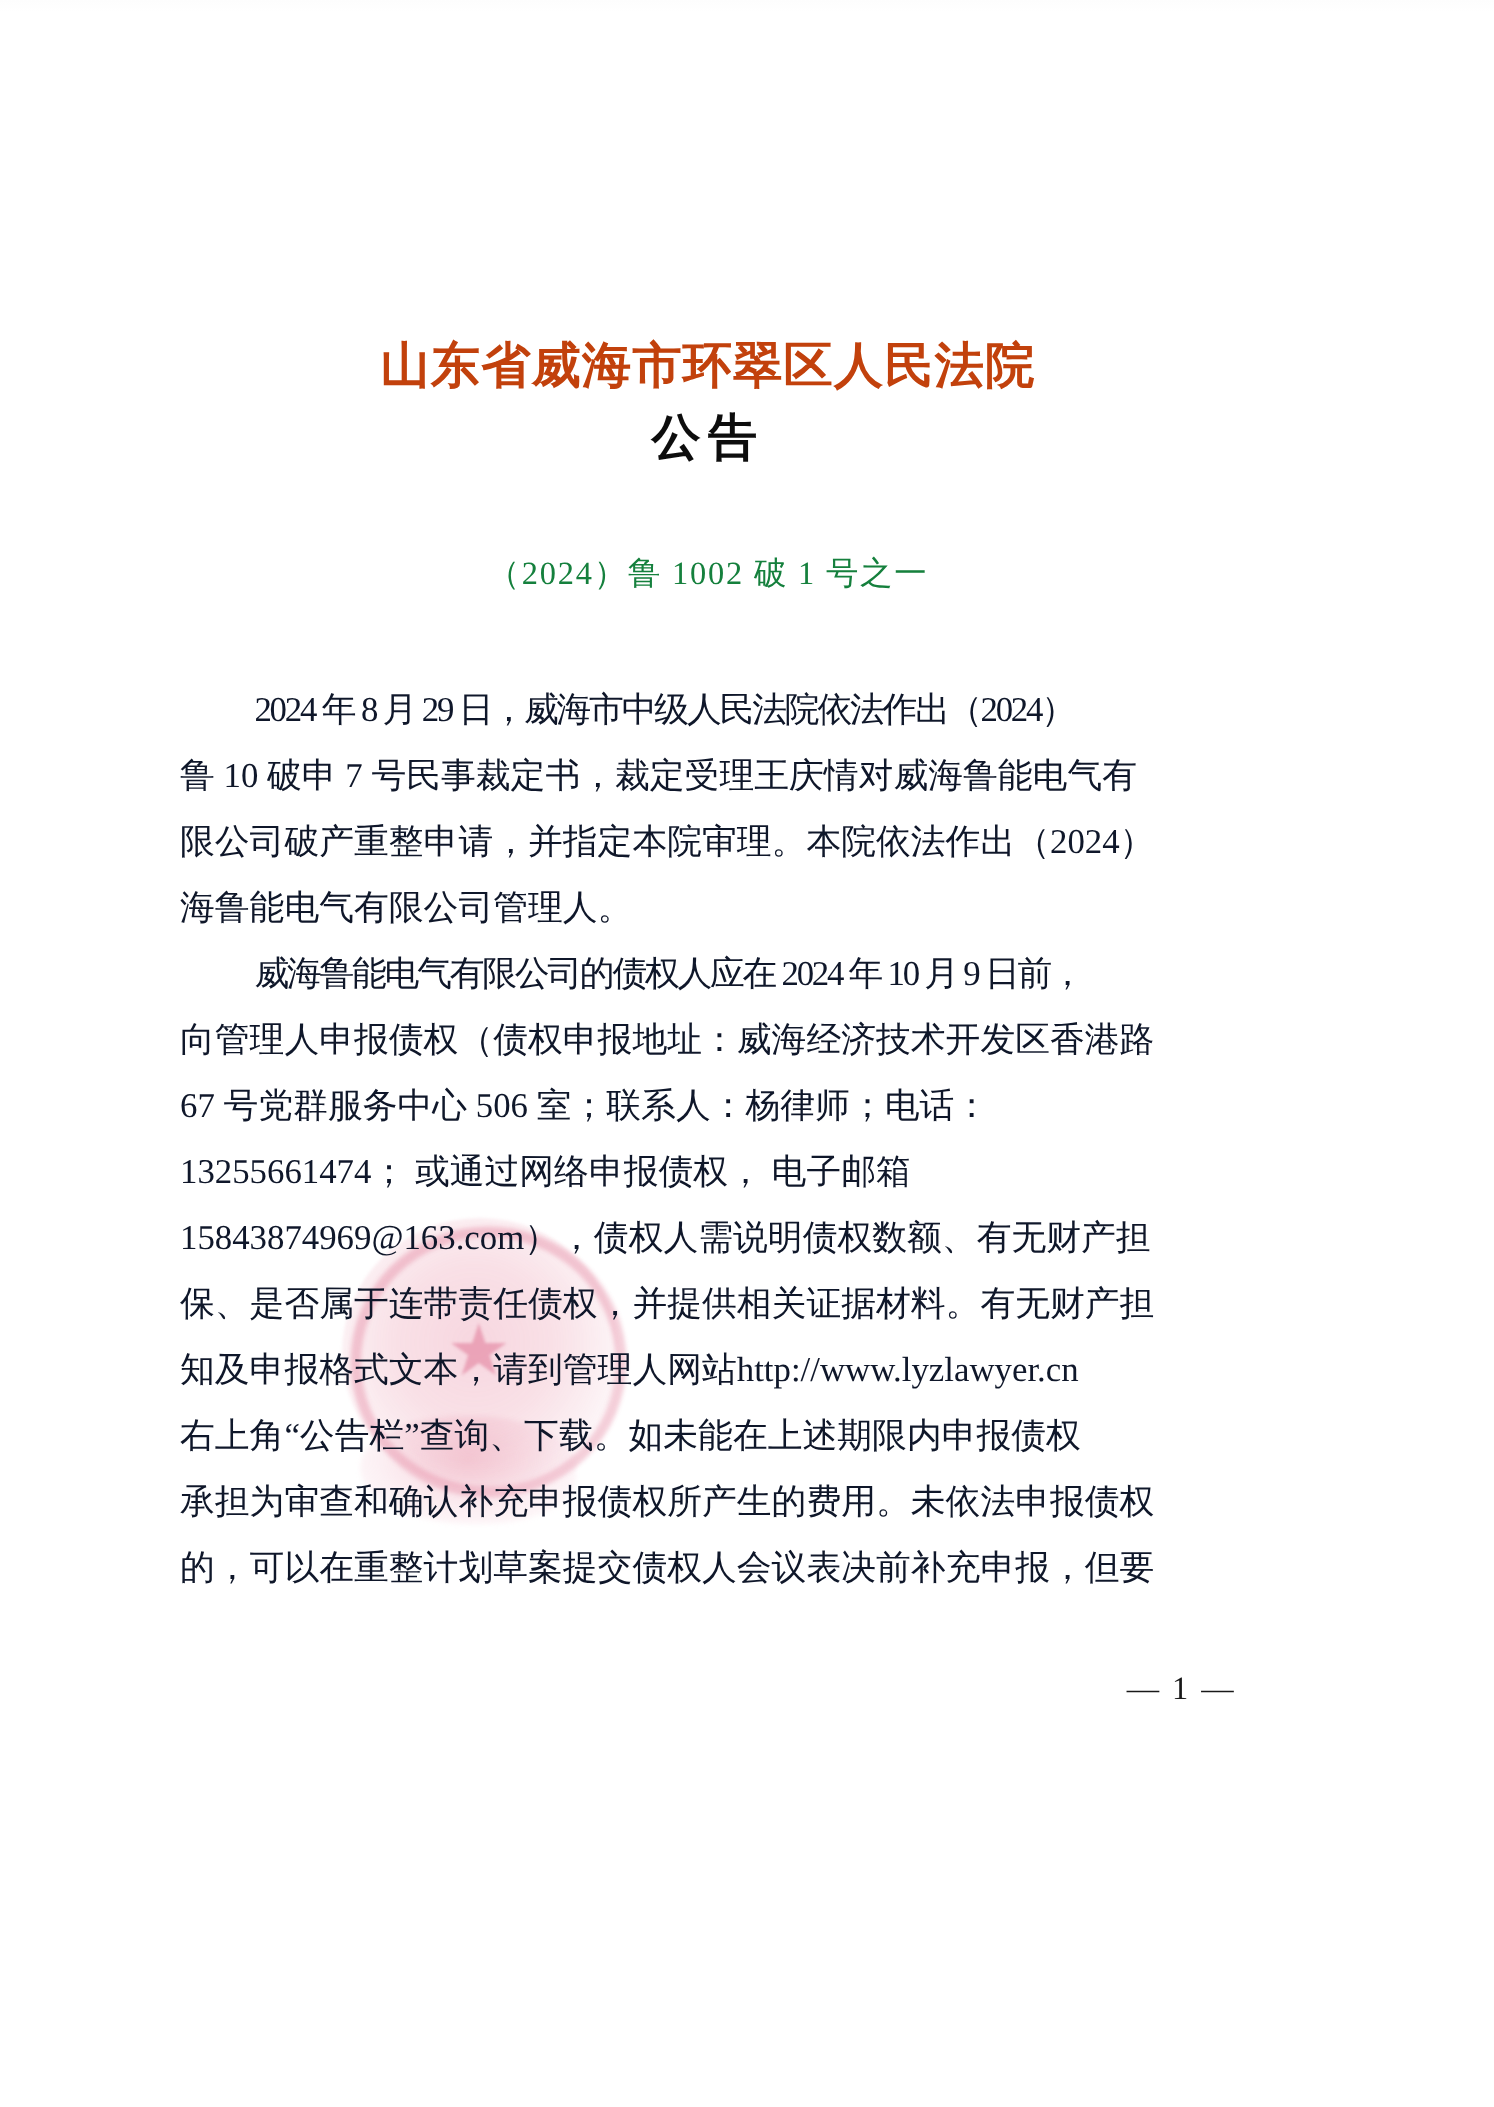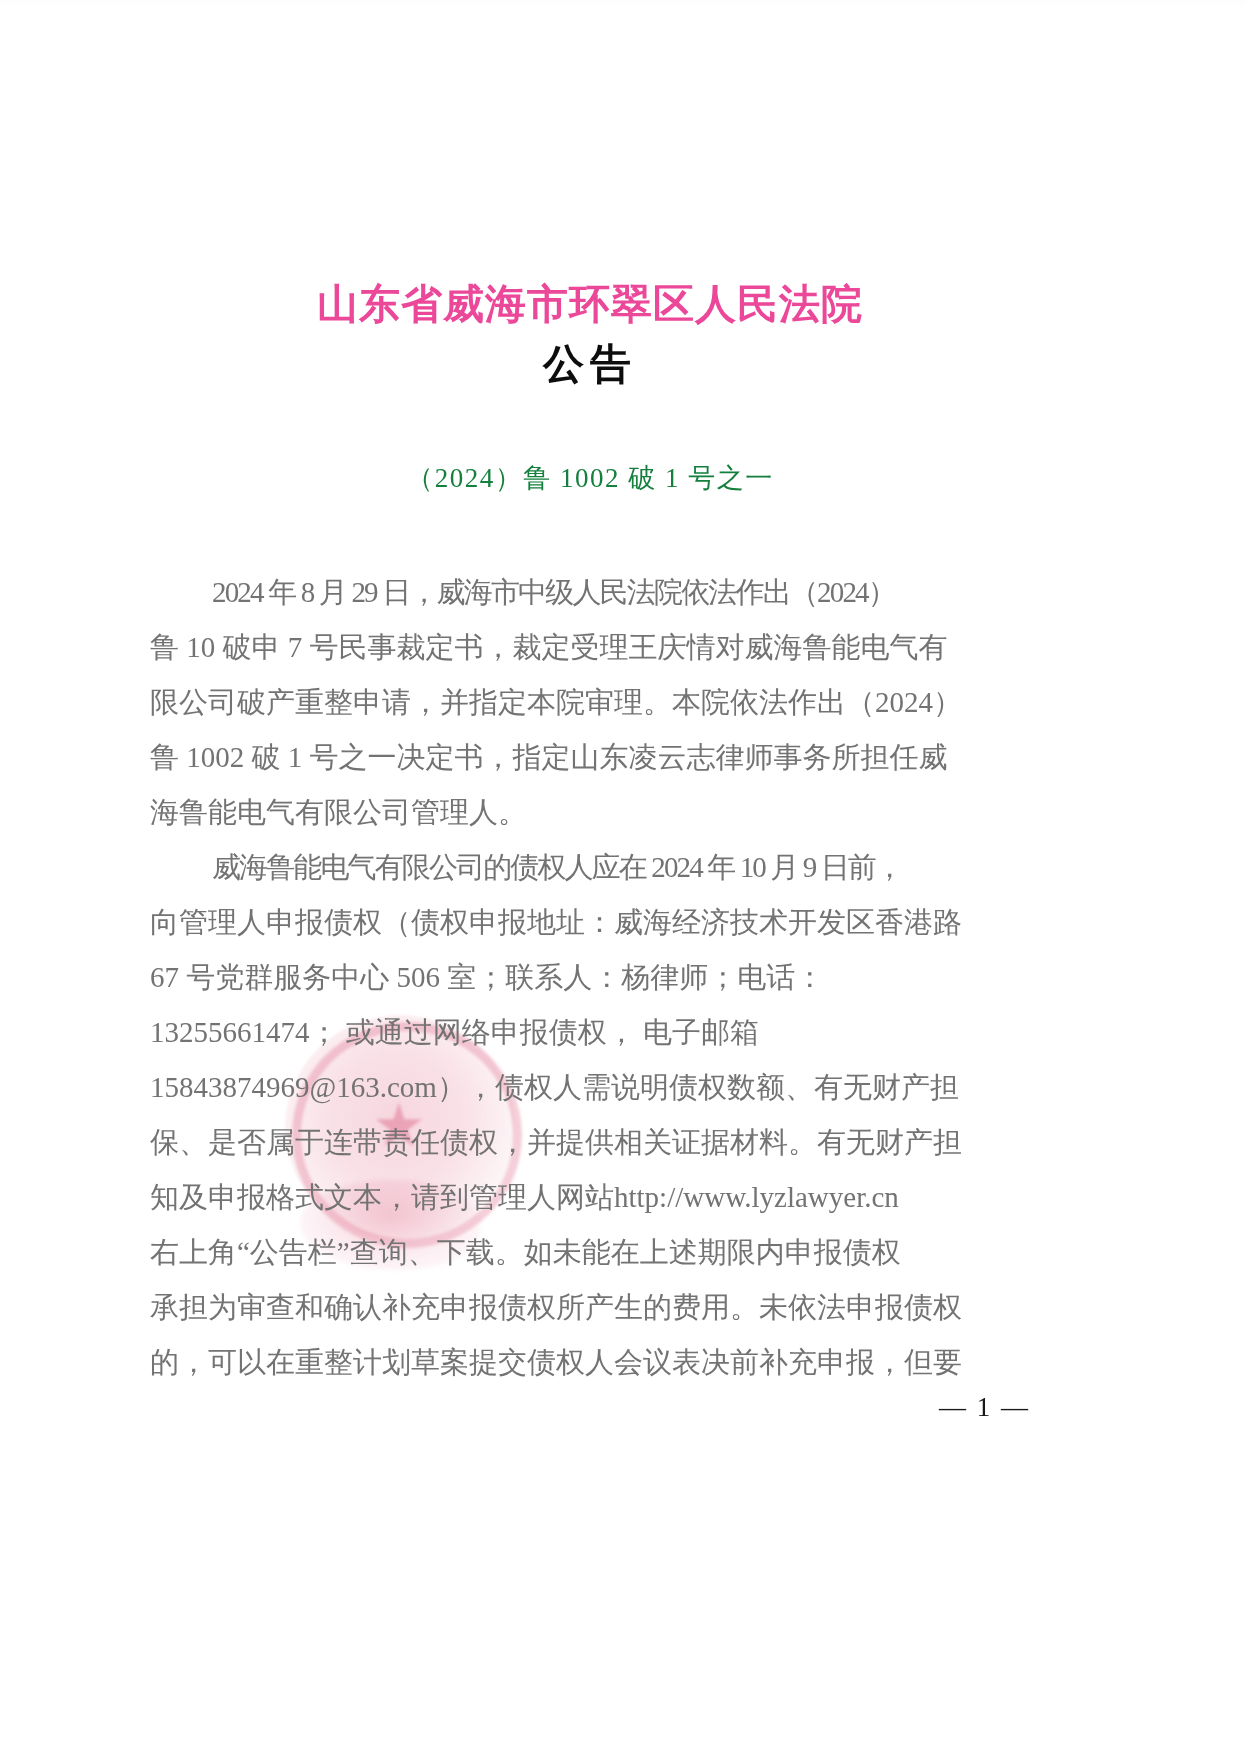--- a/index.html
+++ b/index.html
@@ -88,21 +88,21 @@
   .court-title {
     position: absolute;
     left: 0;
     top: 277px;
     width: 880px;
     text-align: center;
     font-family: "Liberation Serif", "DejaVu Serif", serif;
     font-weight: bold;
     font-size: 41px;
     letter-spacing: 1px;
-    color: #ec4899;
+    color: #c2410c;
     white-space: nowrap;
   }
   .doc-type {
     position: absolute;
     left: 0;
     top: 337px;
     width: 880px;
     text-align: center;
     font-family: Liberation Mono, monospace;
     font-weight: bold;
@@ -126,21 +126,21 @@
   .body-block {
     position: absolute;
     left: 0;
     top: 565px;
     width: 880px;
   }
   .para-line {
     font-size: 29px;
     line-height: 55px;
     height: 55px;
-    color: #737373;
+    color: #0f172a;
     white-space: nowrap;
     position: relative;
     z-index: 2;
   }
   .para-line.indent { padding-left: 62px; }
 
   .page-number {
     position: absolute;
     left: 0;
     top: 1392px;
@@ -169,21 +169,20 @@
 
     <div class="doc-type">公告</div>
 
     <div class="case-number">（2024）鲁 1002 破 1 号之一</div>
 
     <div class="body-block">
 
       <div class="para-line indent" style="letter-spacing: -1.824px;">2024 年 8 月 29 日，威海市中级人民法院依法作出（2024）</div>
       <div class="para-line">鲁 10 破申 7 号民事裁定书，裁定受理王庆情对威海鲁能电气有</div>
       <div class="para-line">限公司破产重整申请，并指定本院审理。本院依法作出（2024）</div>
-      <div class="para-line">鲁 1002 破 1 号之一决定书，指定山东凌云志律师事务所担任威</div>
       <div class="para-line">海鲁能电气有限公司管理人。</div>
 
       <div class="para-line indent" style="letter-spacing: -1.879px;">威海鲁能电气有限公司的债权人应在 2024 年 10 月 9 日前，</div>
       <div class="para-line">向管理人申报债权（债权申报地址：威海经济技术开发区香港路</div>
       <div class="para-line">67 号党群服务中心 506 室；联系人：杨律师；电话：</div>
       <div class="para-line">13255661474； 或通过网络申报债权， 电子邮箱</div>
       <div class="para-line">15843874969@163.com），债权人需说明债权数额、有无财产担</div>
       <div class="para-line">保、是否属于连带责任债权，并提供相关证据材料。有无财产担</div>
       <div class="para-line">知及申报格式文本，请到管理人网站http://www.lyzlawyer.cn</div>
       <div class="para-line">右上角“公告栏”查询、下载。如未能在上述期限内申报债权</div>

